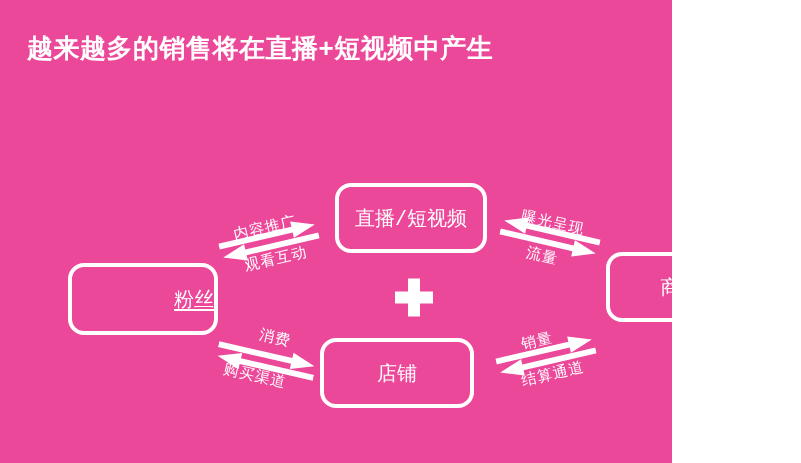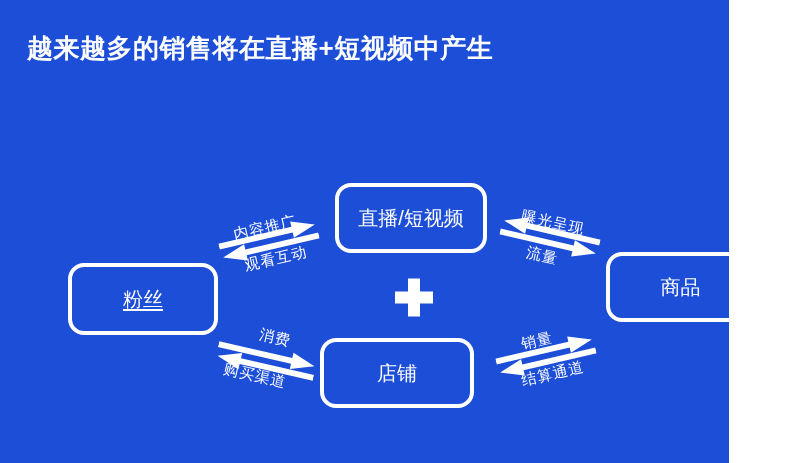--- a/index.html
+++ b/index.html
@@ -3,52 +3,53 @@
 <meta charset="utf-8">
 <style>
   * { margin: 0; padding: 0; box-sizing: border-box; }
   html, body { width: 801px; height: 463px; }
   body {
     font-family: "Liberation Sans", sans-serif;
     overflow: hidden;
   }
   .stage {
     position: relative;
-    width: 729px;
+    width: 672px;
     height: 463px;
-    background: #1d4ed8;
+    background: #ec4899;
     color: #ffffff;
   }
   .slide-title {
     position: absolute;
     left: 27px;
     top: 31px;
     font-size: 26px;
     font-weight: bold;
     letter-spacing: 0.5px;
     color: #ffffff;
     white-space: nowrap;
   }
   .node {
     position: absolute;
     border: 4px solid #ffffff;
     border-radius: 16px;
     display: flex;
     align-items: center;
     justify-content: center;
     background: transparent;
+    font-family: Liberation Mono, monospace;
   }
   .node-label {
     font-size: 20px;
     color: #ffffff;
     white-space: nowrap;
   }
   .node-label.underlined { text-decoration: underline; text-underline-offset: 3px; }
   .node-live  { left: 335px; top: 183px; width: 152px; height: 70px; }
-  .node-fans  { left: 68px;  top: 263px; width: 150px; height: 72px; }
+  .node-fans  { left: 68px;  top: 263px; width: 150px; height: 72px; justify-content: flex-end; }
   .node-goods { left: 606px; top: 252px; width: 149px; height: 70px; }
   .node-shop  { left: 320px; top: 338px; width: 154px; height: 70px; }
   .plus-icon {
     position: absolute;
     left: 395px;
     top: 278px;
     width: 38px;
     height: 39px;
   }
   .arrow {

